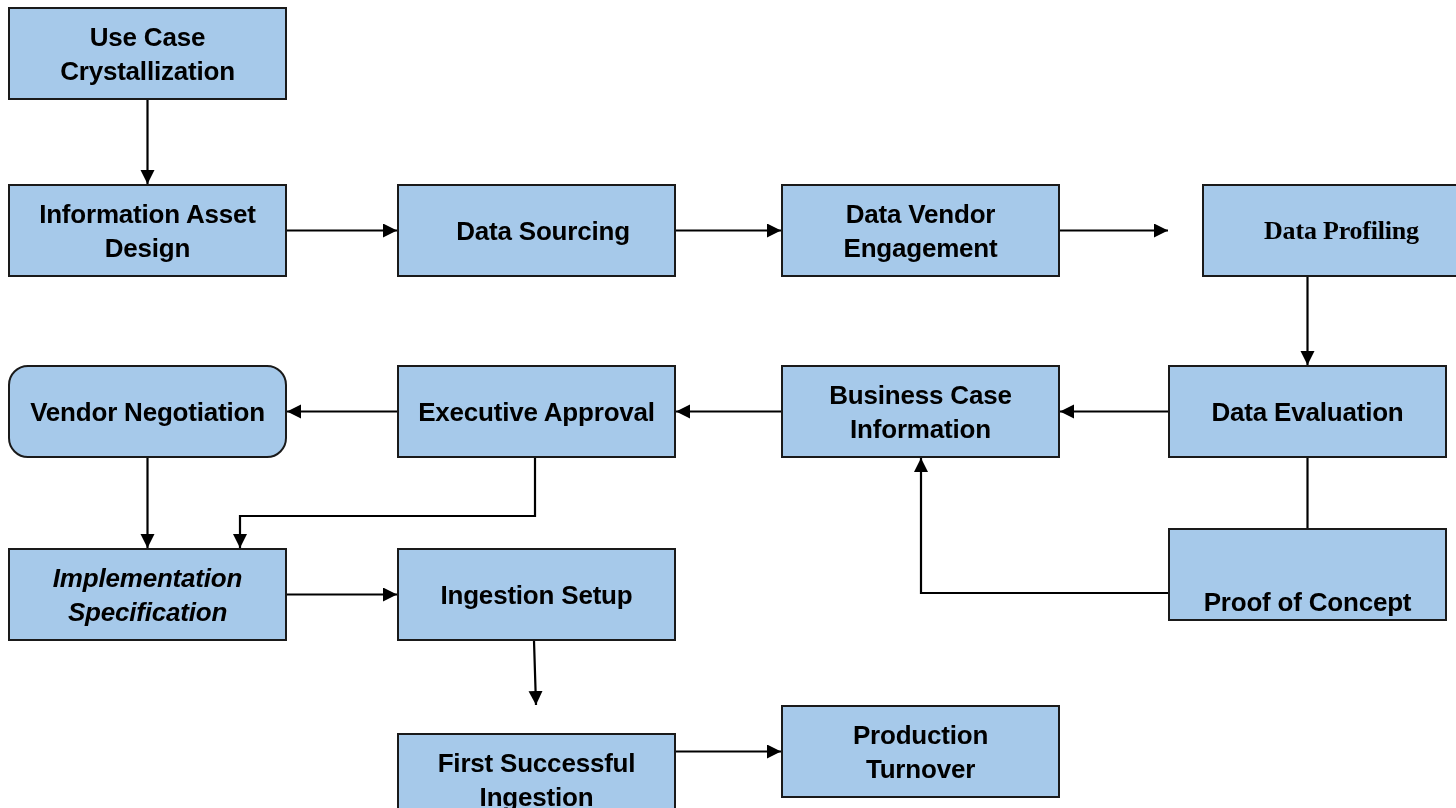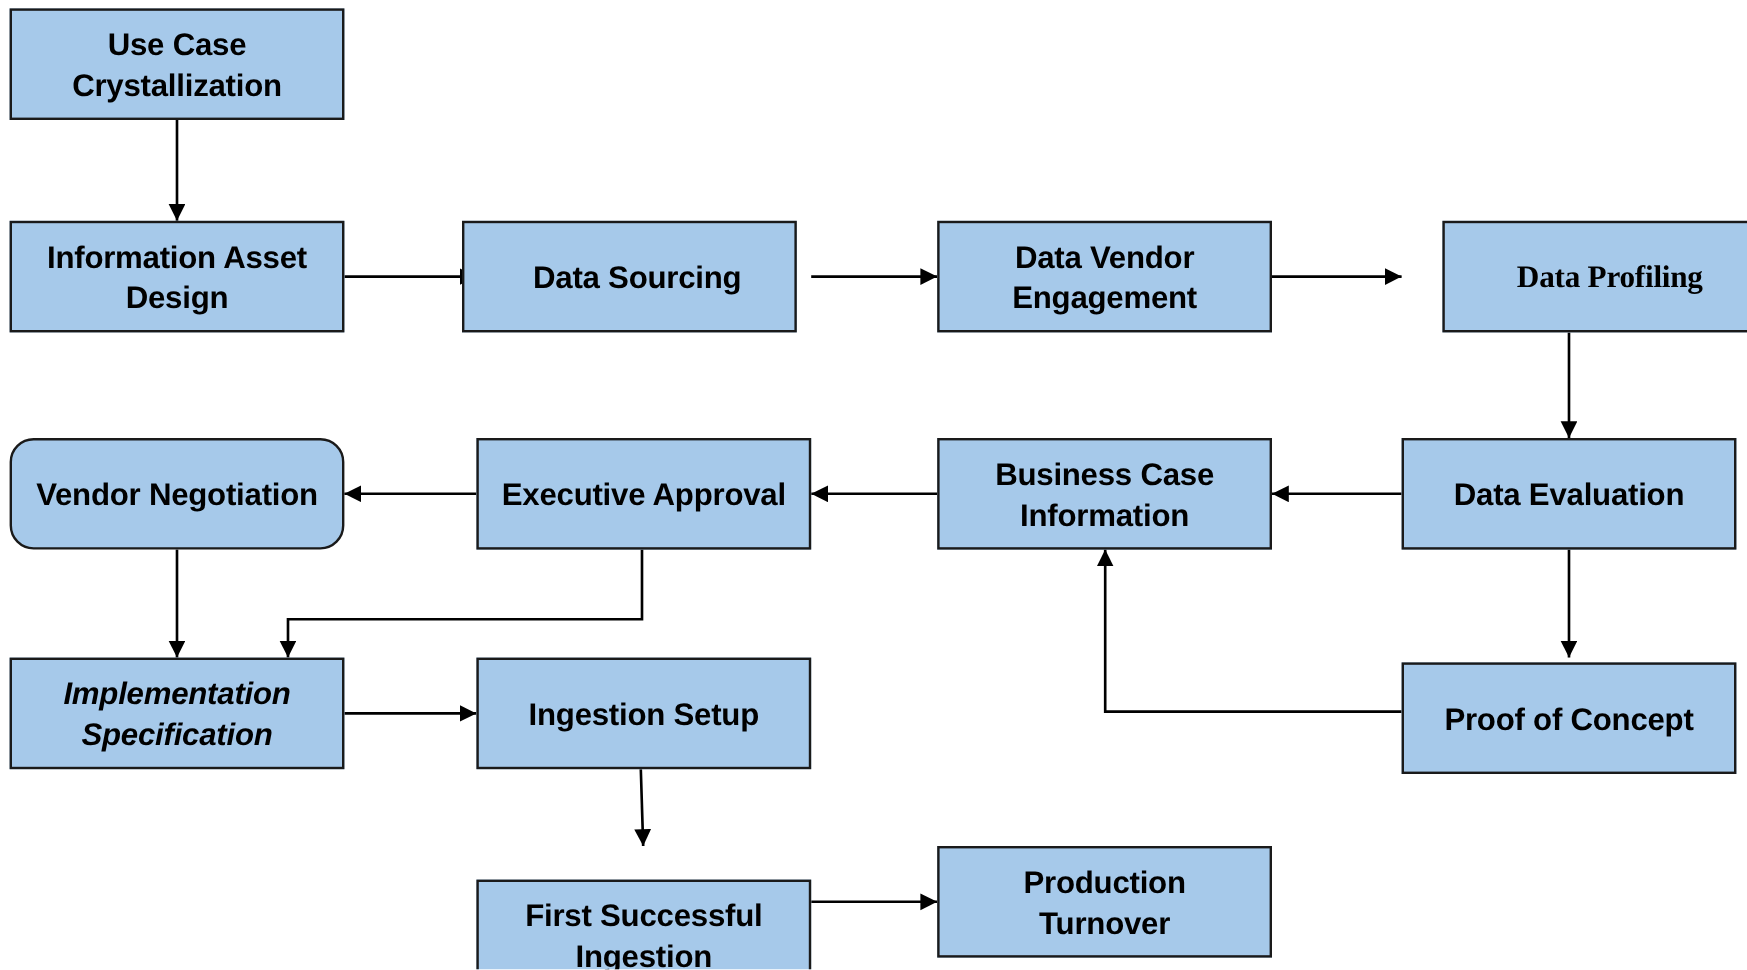--- a/index.html
+++ b/index.html
@@ -43,30 +43,30 @@
     white-space: pre-line;
     font-weight: bold;
     font-size: 26px;
     line-height: 34px;
     color: #000000;
     letter-spacing: -0.2px;
   }
   
   .n-ucc { left: 8px;    top: 7px;   }
   .n-iad { left: 8px;    top: 184px; }
-  .n-ds  { left: 385px;  top: 184px; padding-left: 13px; }
+  .n-ds  { left: 397px;  top: 184px; padding-left: 13px; }
   .n-dve { left: 781px;  top: 184px; }
   .n-dp  { left: 1202px; top: 184px; font-family: Liberation Serif, serif; }
   .n-vn  { left: 8px;    top: 365px; border-radius: 20px; }
   .n-ea  { left: 397px;  top: 365px; align-items: center; }
   .n-bcd { left: 781px;  top: 365px; }
   .n-de  { left: 1168px; top: 365px; }
   .n-is  { left: 8px;    top: 548px; font-style: italic; }
   .n-ing { left: 397px;  top: 548px; text-align: center; }
-  .n-poc { left: 1168px; top: 552px; }
+  .n-poc { left: 1168px; top: 528px; align-items: flex-end; }
   .n-fsi { left: 397px;  top: 705px; margin-top: 28px; }
   .n-pt  { left: 781px;  top: 705px; }
 </style>
 </head>
 <body>
 
 <div class="canvas">
 
   <svg class="arrow-layer" viewBox="0 0 1456 808" xmlns="http://www.w3.org/2000/svg">
     <defs>

